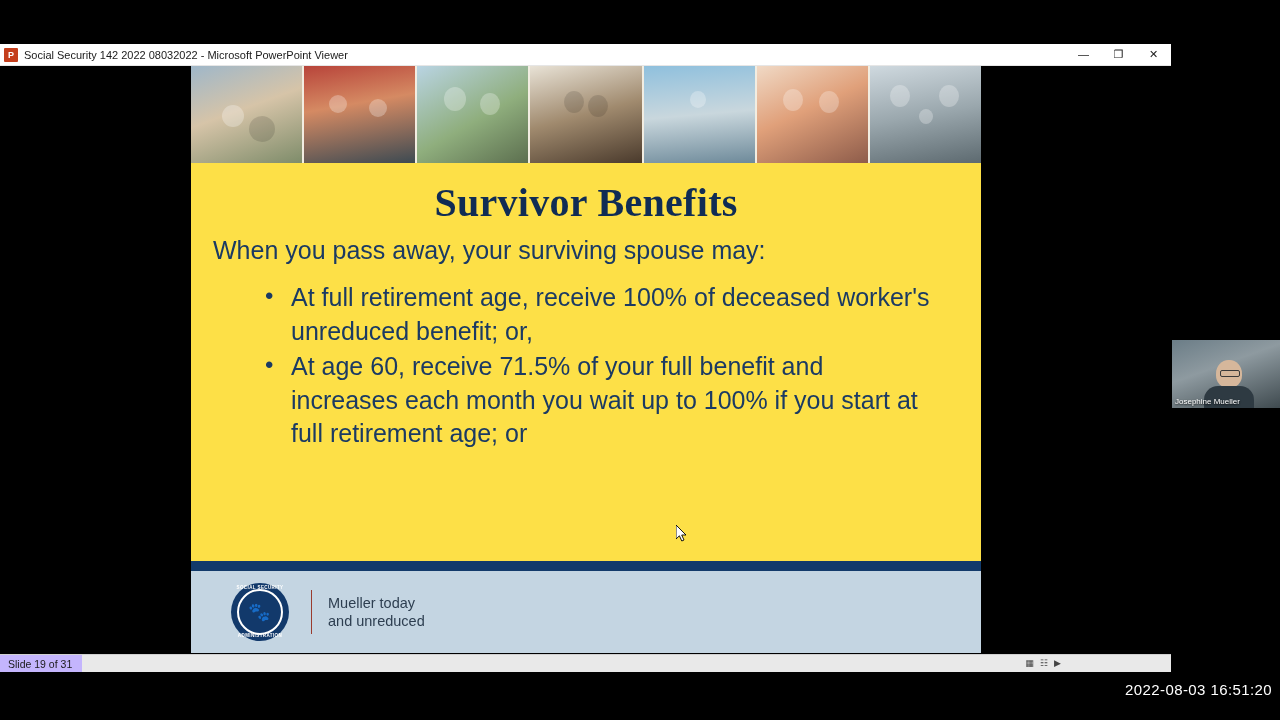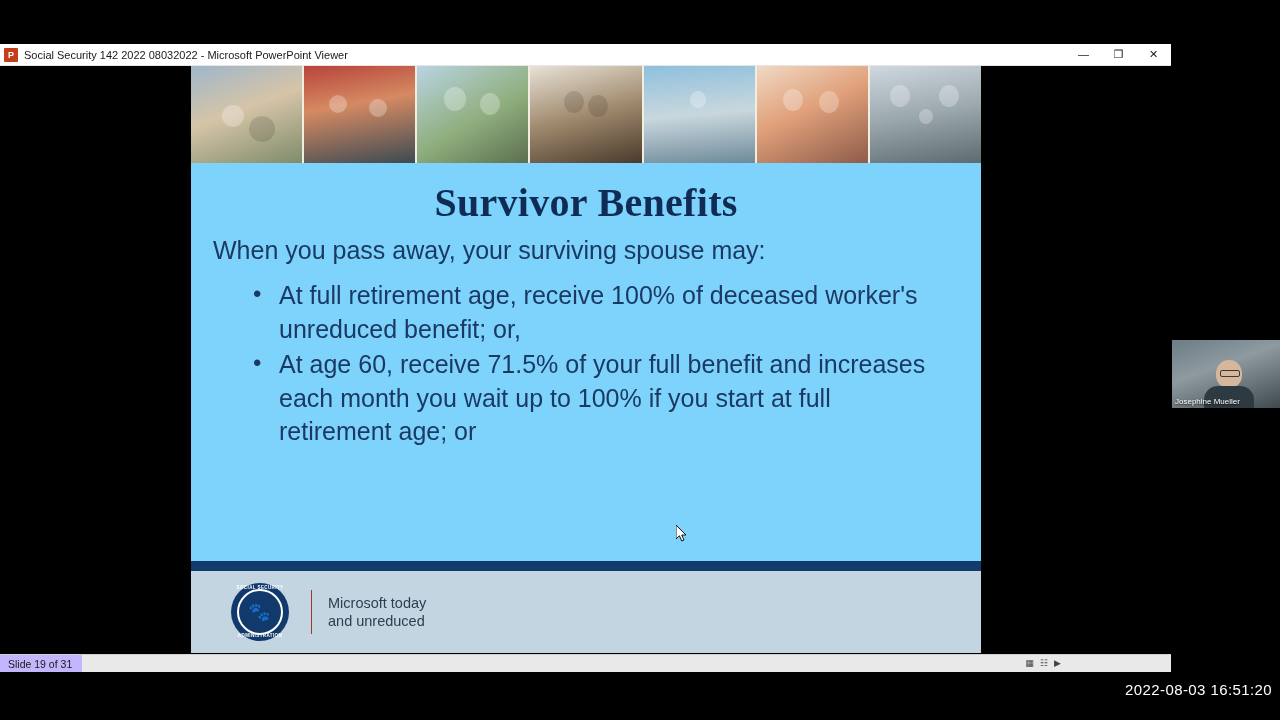--- a/index.html
+++ b/index.html
@@ -81,21 +81,21 @@
     background: #000000;
   }
 
   
   .slide {
     position: absolute;
     left: 191px;
     top: 0px;
     width: 790px;
     height: 587px;
-    background: #7dd3fc;
+    background: #fde047;
     overflow: hidden;
   }
   .photo-strip {
     display: flex;
     height: 97px;
     width: 100%;
     background: #2b2b2b;
   }
   .photo {
     flex: 1;
@@ -136,21 +136,21 @@
     margin: 6px 0 10px 0;
     letter-spacing: 0.3px;
   }
   .slide-lead {
     font-size: 25px;
     color: #1b3a63;
     margin: 0 0 14px 0;
   }
   .bullets {
     list-style: none;
-    margin: 4px;
+    margin: 16px;
     padding: 0 10px 0 14px;
   }
   .bullets li {
     position: relative;
     font-size: 25px;
     line-height: 1.34;
     color: #1b3a63;
     padding-left: 48px;
     margin-bottom: 2px;
   }
@@ -404,21 +404,21 @@
         <div class="slide-footer-rule"></div>
 
         <div class="slide-footer">
           <div class="ssa-seal">
             <div class="seal-ring-text">SOCIAL SECURITY</div>
             <div class="inner">🐾</div>
             <div class="seal-ring-text bottom">ADMINISTRATION</div>
           </div>
           <div class="tagline-divider"></div>
           <div class="tagline">
-            <div>Microsoft today</div>
+            <div>Mueller today</div>
             <div>and unreduced</div>
           </div>
         </div>
 
       </div>
 
       <svg class="cursor" viewBox="0 0 12 18">
         <polygon points="0,0 0,14 3.4,10.8 5.8,16 8,15 5.7,10 10,10" fill="#ffffff" stroke="#000000" stroke-width="0.9"></polygon>
       </svg>
 

